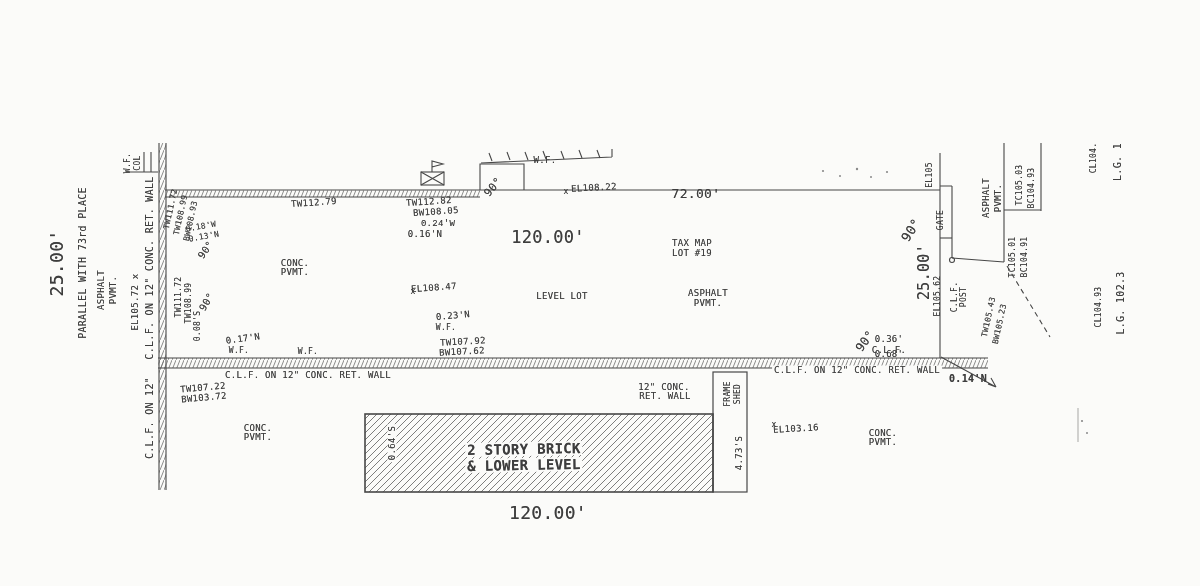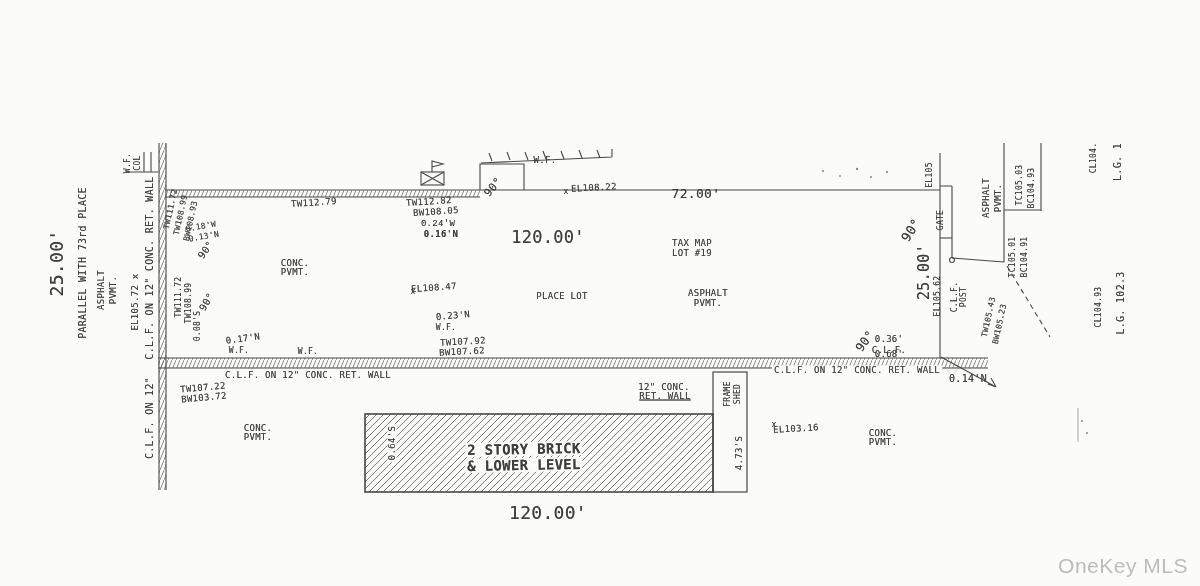--- a/index.html
+++ b/index.html
@@ -124,34 +124,34 @@
       <div class="lbl" style="left: 189px; top: 303px; font-size: 8px; transform: translate(-50%, -50%) rotate(-90deg);">TW108.99</div>
       <div class="lbl" style="left: 207px; top: 302px; font-size: 10px; transform: translate(-50%, -50%) rotate(-60deg);">90°</div>
       <div class="lbl" style="left: 198px; top: 326px; font-size: 8px; transform: translate(-50%, -50%) rotate(-90deg);">0.08'S</div>
       <div class="lbl" style="left: 243px; top: 339px; font-size: 9px; transform: translate(-50%, -50%) rotate(-8deg);">0.17'N</div>
       <div class="lbl" style="left: 239px; top: 351px; font-size: 8px; transform: translate(-50%, -50%) rotate(0deg);">W.F.</div>
       <div class="lbl" style="left: 308px; top: 352px; font-size: 8px; transform: translate(-50%, -50%) rotate(0deg);">W.F.</div>
       <div class="lbl" style="left: 314px; top: 203px; font-size: 9px; transform: translate(-50%, -50%) rotate(-4deg);">TW112.79</div>
       <div class="lbl" style="left: 429px; top: 202px; font-size: 9px; transform: translate(-50%, -50%) rotate(-4deg);">TW112.82</div>
       <div class="lbl" style="left: 436px; top: 212px; font-size: 9px; transform: translate(-50%, -50%) rotate(-4deg);">BW108.05</div>
       <div class="lbl" style="left: 438px; top: 224px; font-size: 9px; transform: translate(-50%, -50%) rotate(0deg); font-family: Liberation Mono, monospace;">0.24'W</div>
-      <div class="lbl" style="left: 441px; top: 234px; font-size: 9px; transform: translate(-50%, -50%) rotate(0deg); font-weight: bold;">0.16'N</div>
+      <div class="lbl" style="left: 425px; top: 234px; font-size: 9px; transform: translate(-50%, -50%) rotate(0deg);">0.16'N</div>
       <div class="lbl" style="left: 493px; top: 187px; font-size: 11px; transform: translate(-50%, -50%) rotate(-50deg);">90°</div>
       <div class="lbl" style="left: 545px; top: 160px; font-size: 9px; transform: translate(-50%, -50%) rotate(0deg);">W.F.</div>
       <div class="lbl" style="left: 566px; top: 192px; font-size: 8px; transform: translate(-50%, -50%) rotate(0deg);">x</div>
       <div class="lbl" style="left: 594px; top: 188px; font-size: 9px; transform: translate(-50%, -50%) rotate(-3deg);">EL108.22</div>
       <div class="lbl" style="left: 696px; top: 177px; font-size: 13px; transform: translate(-50%, -50%) rotate(0deg); margin-top: 16px;">72.00'</div>
       <div class="lbl" style="left: 548px; top: 237px; font-size: 17px; transform: translate(-50%, -50%) rotate(0deg);">120.00'</div>
       <div class="lbl" style="left: 692px; top: 243px; font-size: 9px; transform: translate(-50%, -50%) rotate(0deg);">TAX MAP</div>
       <div class="lbl" style="left: 692px; top: 253px; font-size: 9px; transform: translate(-50%, -50%) rotate(0deg);">LOT #19</div>
       <div class="lbl" style="left: 295px; top: 263px; font-size: 9px; transform: translate(-50%, -50%) rotate(0deg);">CONC.</div>
       <div class="lbl" style="left: 295px; top: 272px; font-size: 9px; transform: translate(-50%, -50%) rotate(0deg);">PVMT.</div>
       <div class="lbl" style="left: 413px; top: 292px; font-size: 8px; transform: translate(-50%, -50%) rotate(0deg);">x</div>
       <div class="lbl" style="left: 434px; top: 288px; font-size: 9px; transform: translate(-50%, -50%) rotate(-4deg);">EL108.47</div>
-      <div class="lbl" style="left: 562px; top: 296px; font-size: 9px; transform: translate(-50%, -50%) rotate(0deg);">PLACE LOT</div>
+      <div class="lbl" style="left: 562px; top: 296px; font-size: 9px; transform: translate(-50%, -50%) rotate(0deg);">LEVEL LOT</div>
       <div class="lbl" style="left: 708px; top: 293px; font-size: 9px; transform: translate(-50%, -50%) rotate(0deg);">ASPHALT</div>
       <div class="lbl" style="left: 708px; top: 303px; font-size: 9px; transform: translate(-50%, -50%) rotate(0deg);">PVMT.</div>
       <div class="lbl" style="left: 453px; top: 316px; font-size: 9px; transform: translate(-50%, -50%) rotate(-5deg);">0.23'N</div>
       <div class="lbl" style="left: 446px; top: 328px; font-size: 8px; transform: translate(-50%, -50%) rotate(0deg);">W.F.</div>
       <div class="lbl" style="left: 463px; top: 342px; font-size: 9px; transform: translate(-50%, -50%) rotate(-3deg);">TW107.92</div>
       <div class="lbl" style="left: 462px; top: 352px; font-size: 9px; transform: translate(-50%, -50%) rotate(-3deg);">BW107.62</div>
       <div class="lbl" style="left: 930px; top: 175px; font-size: 8px; transform: translate(-50%, -50%) rotate(-90deg);">EL105</div>
       <div class="lbl" style="left: 941px; top: 220px; font-size: 8px; transform: translate(-50%, -50%) rotate(-90deg);">GATE</div>
       <div class="lbl" style="left: 911px; top: 230px; font-size: 13px; transform: translate(-50%, -50%) rotate(-58deg);">90°</div>
       <div class="lbl" style="left: 924px; top: 272px; font-size: 15px; transform: translate(-50%, -50%) rotate(-90deg);">25.00'</div>
@@ -167,36 +167,35 @@
       <div class="lbl" style="left: 1099px; top: 307px; font-size: 8px; transform: translate(-50%, -50%) rotate(-90deg);">CL104.93</div>
       <div class="lbl" style="left: 1121px; top: 303px; font-size: 10px; transform: translate(-50%, -50%) rotate(-90deg);">L.G. 102.3</div>
       <div class="lbl" style="left: 955px; top: 297px; font-size: 8px; transform: translate(-50%, -50%) rotate(-90deg);">C.L.F.</div>
       <div class="lbl" style="left: 964px; top: 297px; font-size: 8px; transform: translate(-50%, -50%) rotate(-90deg);">POST</div>
       <div class="lbl" style="left: 989px; top: 317px; font-size: 8px; transform: translate(-50%, -50%) rotate(-78deg);">TW105.43</div>
       <div class="lbl" style="left: 1000px; top: 324px; font-size: 8px; transform: translate(-50%, -50%) rotate(-78deg);">BW105.23</div>
       <div class="lbl" style="left: 865px; top: 341px; font-size: 12px; transform: translate(-50%, -50%) rotate(-55deg);">90°</div>
       <div class="lbl" style="left: 889px; top: 327px; font-size: 9px; transform: translate(-50%, -50%) rotate(0deg); margin-top: 27px;">0.68'</div>
       <div class="lbl" style="left: 889px; top: 339px; font-size: 9px; transform: translate(-50%, -50%) rotate(0deg);">0.36'</div>
       <div class="lbl" style="left: 889px; top: 350px; font-size: 9px; transform: translate(-50%, -50%) rotate(0deg);">C.L.F.</div>
-      <div class="lbl" style="left: 968px; top: 379px; font-size: 10px; transform: translate(-50%, -50%) rotate(0deg);">0.14'N</div>
+      <div class="lbl" style="left: 968px; top: 379px; font-size: 10px; transform: translate(-50%, -50%) rotate(0deg); font-weight: bold;">0.14'N</div>
       <div class="lbl bg" style="left: 308px; top: 375px; font-size: 9px; transform: translate(-50%, -50%) rotate(0deg);">C.L.F. ON 12" CONC. RET. WALL</div>
       <div class="lbl bg" style="left: 857px; top: 370px; font-size: 9px; transform: translate(-50%, -50%) rotate(0deg);">C.L.F. ON 12" CONC. RET. WALL</div>
       <div class="lbl" style="left: 203px; top: 388px; font-size: 9px; transform: translate(-50%, -50%) rotate(-5deg);">TW107.22</div>
       <div class="lbl" style="left: 204px; top: 398px; font-size: 9px; transform: translate(-50%, -50%) rotate(-5deg);">BW103.72</div>
       <div class="lbl" style="left: 664px; top: 387px; font-size: 9px; transform: translate(-50%, -50%) rotate(0deg);">12" CONC.</div>
-      <div class="lbl" style="left: 665px; top: 396px; font-size: 9px; transform: translate(-50%, -50%) rotate(0deg); text-decoration: underline;">RET. WALL</div>
+      <div class="lbl" style="left: 665px; top: 396px; font-size: 9px; transform: translate(-50%, -50%) rotate(0deg);">RET. WALL</div>
       <div class="lbl" style="left: 728px; top: 394px; font-size: 8px; transform: translate(-50%, -50%) rotate(-90deg);">FRAME</div>
       <div class="lbl" style="left: 738px; top: 394px; font-size: 8px; transform: translate(-50%, -50%) rotate(-90deg);">SHED</div>
       <div class="lbl" style="left: 774px; top: 425px; font-size: 8px; transform: translate(-50%, -50%) rotate(0deg);">x</div>
       <div class="lbl" style="left: 796px; top: 429px; font-size: 9px; transform: translate(-50%, -50%) rotate(-3deg);">EL103.16</div>
       <div class="lbl" style="left: 258px; top: 428px; font-size: 9px; transform: translate(-50%, -50%) rotate(0deg);">CONC.</div>
       <div class="lbl" style="left: 258px; top: 437px; font-size: 9px; transform: translate(-50%, -50%) rotate(0deg);">PVMT.</div>
       <div class="lbl" style="left: 883px; top: 433px; font-size: 9px; transform: translate(-50%, -50%) rotate(0deg);">CONC.</div>
       <div class="lbl" style="left: 883px; top: 442px; font-size: 9px; transform: translate(-50%, -50%) rotate(0deg);">PVMT.</div>
       <div class="lbl bg" style="left: 392px; top: 443px; font-size: 9px; transform: translate(-50%, -50%) rotate(-90deg);">0.64'S</div>
       <div class="lbl bg" style="left: 524px; top: 449px; font-size: 14px; transform: translate(-50%, -50%) rotate(-1deg); font-weight: 700;">2 STORY BRICK</div>
       <div class="lbl bg" style="left: 524px; top: 465px; font-size: 14px; transform: translate(-50%, -50%) rotate(-1deg); font-weight: 700;">&amp; LOWER LEVEL</div>
       <div class="lbl" style="left: 739px; top: 453px; font-size: 9px; transform: translate(-50%, -50%) rotate(-90deg);">4.73'S</div>
       <div class="lbl" style="left: 548px; top: 513px; font-size: 18px; transform: translate(-50%, -50%) rotate(0deg);">120.00'</div>
     </div>
 
-  <div id="watermark" style="color: rgb(189, 189, 189);">OneKey MLS</div>
 </div>
 
 </body></html>

